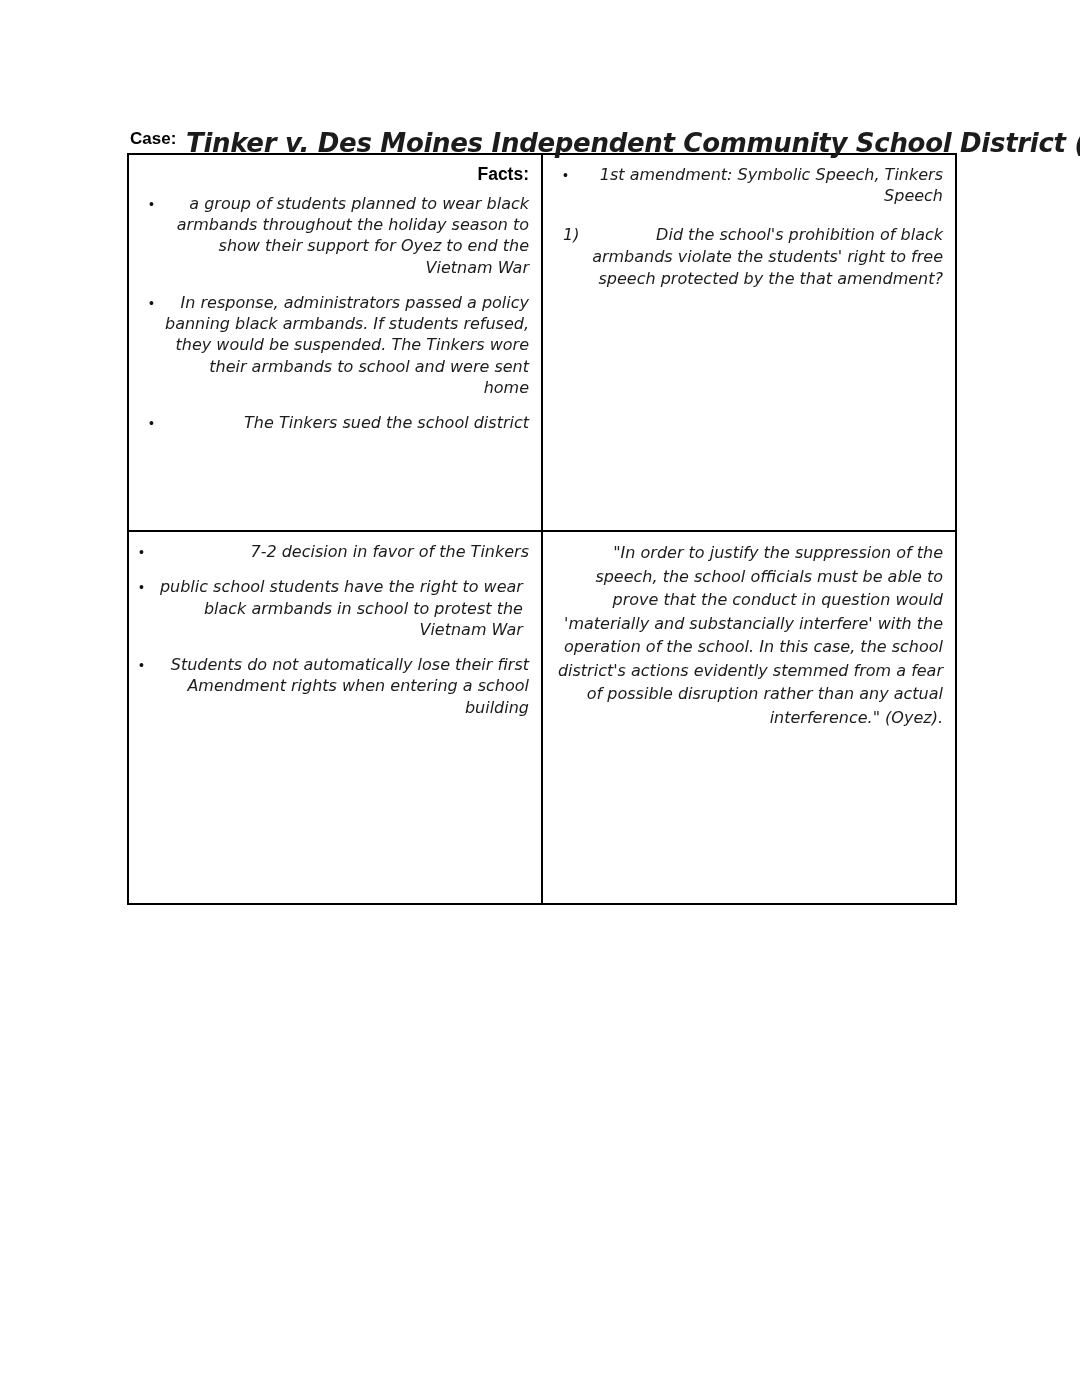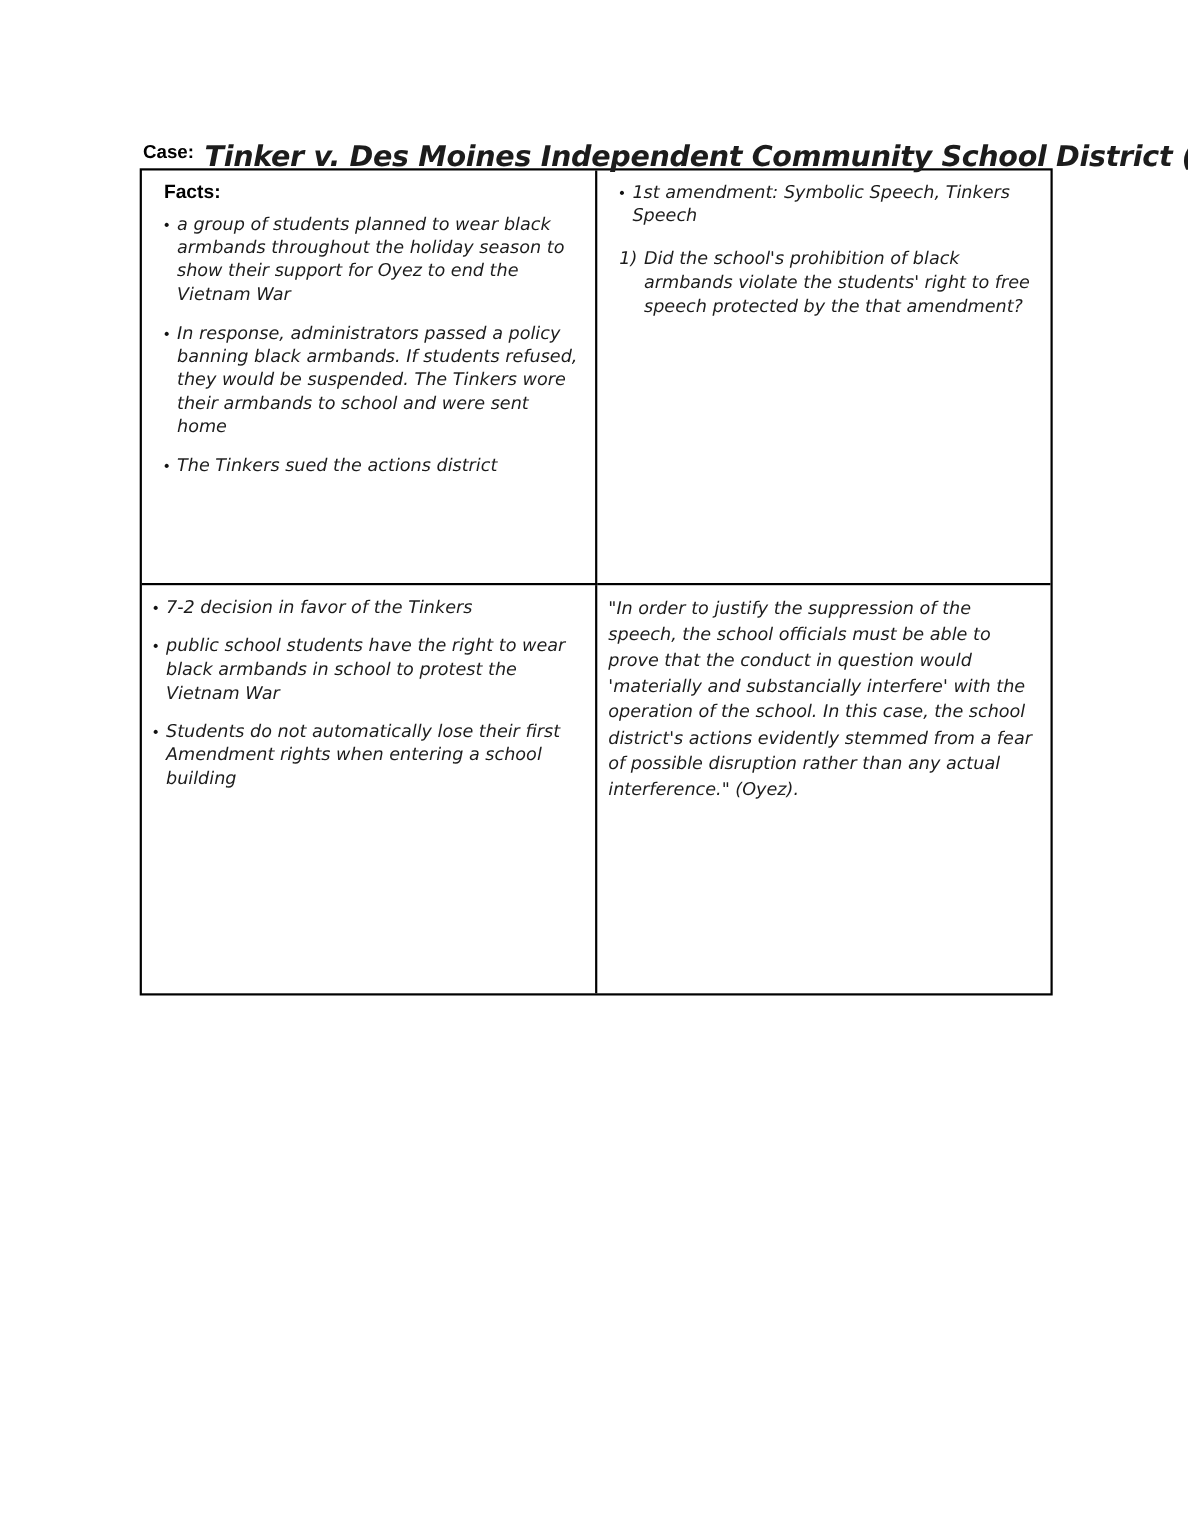--- a/index.html
+++ b/index.html
@@ -4,20 +4,21 @@
 <style>
   html, body { margin: 0; padding: 0; background: #ffffff; }
   .page {
     position: relative;
     width: 1080px;
     height: 1397px;
     background: #ffffff;
     font-family: "Liberation Sans", sans-serif;
     color: #111111;
     overflow: hidden;
+    text-align: right;
   }
 
   
   .title-row {
     position: absolute;
     left: 130px;
     top: 106px;
     width: 830px;
     height: 50px;
   }
@@ -134,21 +135,21 @@
       <div class="bullet-item">
         <span class="marker">•</span>
         <span class="btext hand facts-b1">a group of students planned to wear black armbands throughout the holiday season to show their support for Oyez to end the Vietnam War</span>
       </div>
       <div class="bullet-item">
         <span class="marker">•</span>
         <span class="btext hand facts-b2">In response, administrators passed a policy banning black armbands. If students refused, they would be suspended. The Tinkers wore their armbands to school and were sent home</span>
       </div>
       <div class="bullet-item">
         <span class="marker">•</span>
-        <span class="btext hand">The Tinkers sued the actions district</span>
+        <span class="btext hand">The Tinkers sued the school district</span>
       </div>
     </div>
 
     <div class="cell row-top">
       <div class="bullet-item issue-b1">
         <span class="marker">•</span>
         <span class="btext hand">1st amendment: Symbolic Speech, Tinkers Speech</span>
       </div>
       <div class="numbered-item hand">
         <span class="marker">1)</span>

